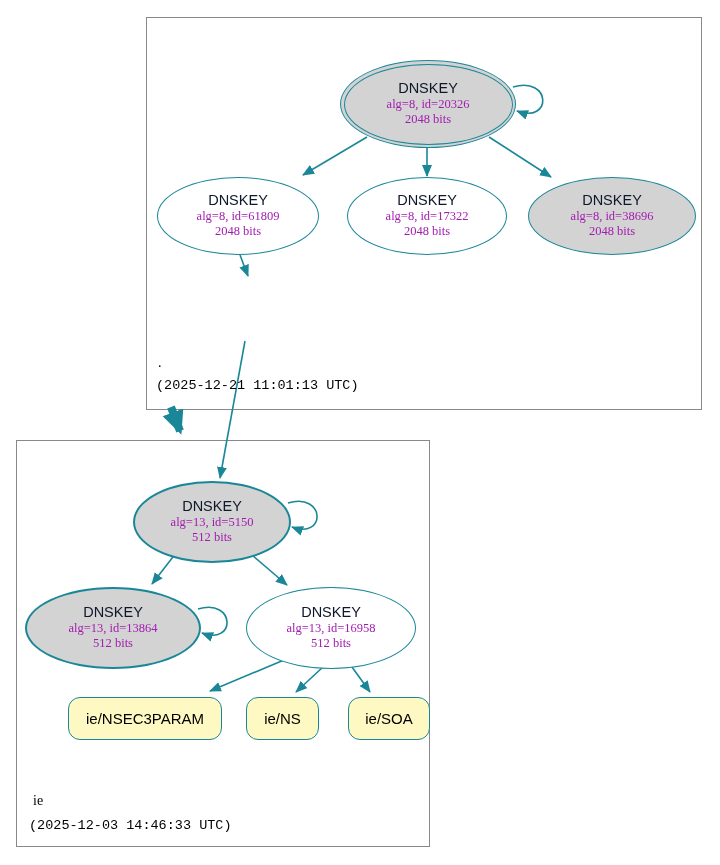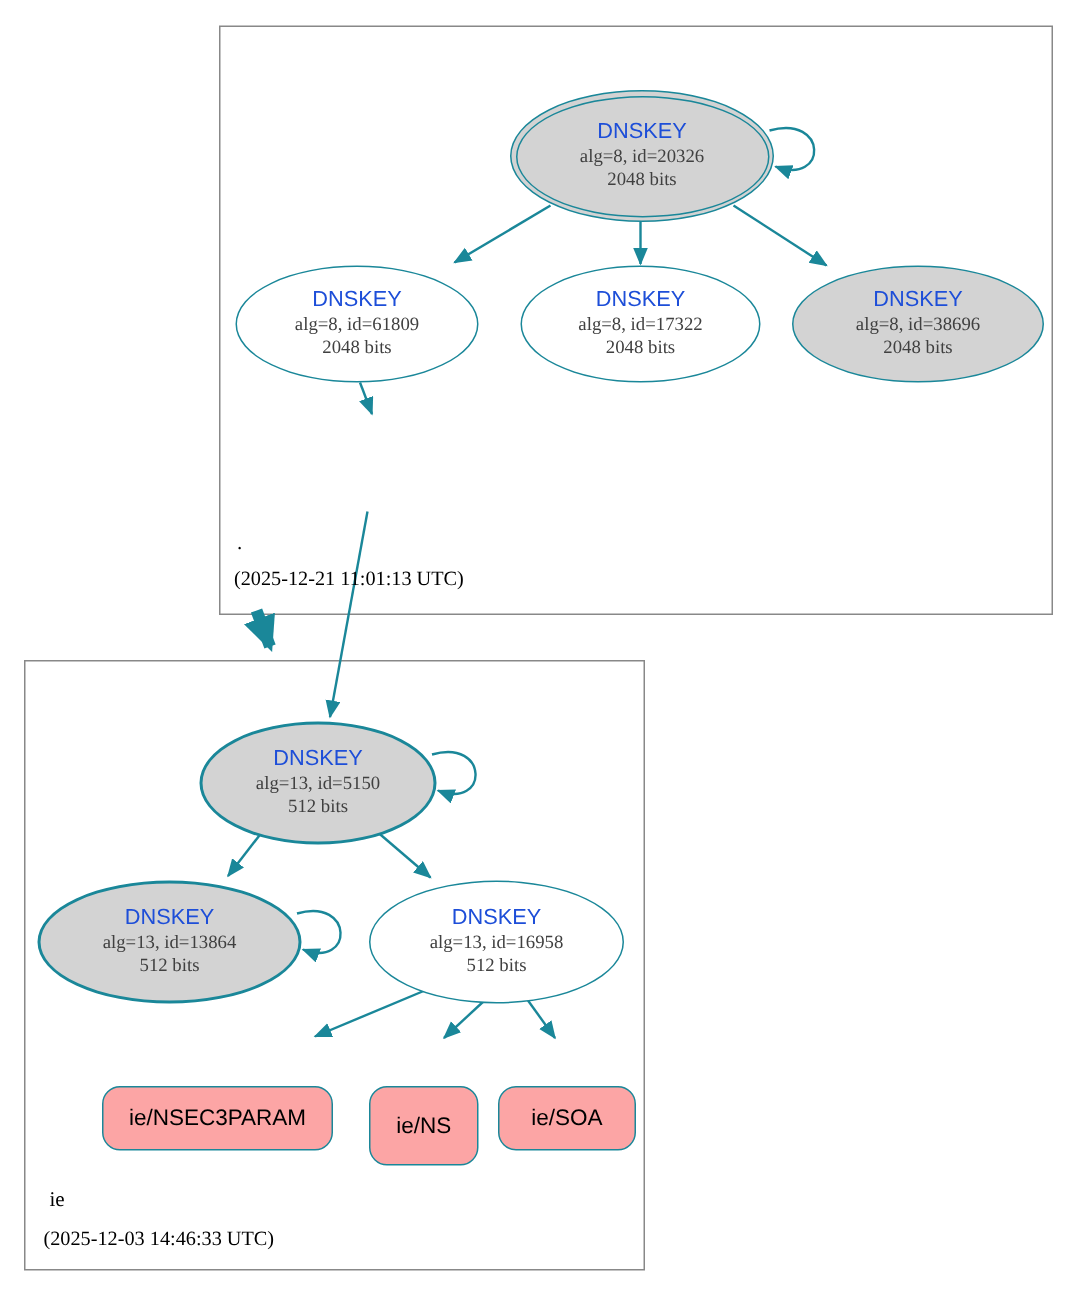--- a/index.html
+++ b/index.html
@@ -9,42 +9,42 @@
   }
   .zone-box{
     position:absolute;border:1px solid #888888;background:#ffffff;z-index:1;
   }
   .zone-label{
     position:absolute;z-index:4;color:#000;
     font-family:"Liberation Serif","DejaVu Serif",serif;font-size:14px;
   }
   .zone-ts{
     position:absolute;z-index:4;color:#000;
-    font-family:Liberation Serif, serif;font-size:13.5px;
+    font-family:Liberation Mono, monospace;font-size:13.5px;
   }
   #edges{position:absolute;left:0;top:0;z-index:2;}
   .node{
     position:absolute;z-index:3;display:flex;flex-direction:column;
     align-items:center;justify-content:center;text-align:center;
     border-radius:50%;box-sizing:border-box;
   }
-  .node .title{font-family:"Liberation Sans",sans-serif;font-size:14.5px;color:#1d4ed8;line-height:1.15;text-align:center;}
-  .node .detail{font-family:"Liberation Serif","DejaVu Serif",serif;font-size:12.5px;color:#404040;line-height:1.22;}
+  .node .title{font-family:"Liberation Sans",sans-serif;font-size:14.5px;color:#0f172a;line-height:1.15;text-align:center;}
+  .node .detail{font-family:"Liberation Serif","DejaVu Serif",serif;font-size:12.5px;color:#a21caf;line-height:1.22;}
   .ellipse{border:1.5px solid #1a8799;}
   .ellipse.thick{border-width:2.5px;}
   .fill-gray{background:#d3d3d3;}
   .fill-white{background:#ffffff;}
   .inner-ring{
     position:absolute;inset:2.5px;border:1.5px solid #1a8799;border-radius:50%;
     background:transparent;pointer-events:none;
   }
   .rrset{
     position:absolute;z-index:3;display:flex;align-items:center;justify-content:center;
-    border:1.5px solid #1a8799;border-radius:12px;background:#fca5a5;
-    font-family:"Liberation Sans",sans-serif;font-size:15px;color:#000;box-sizing:border-box;margin-top:27px;
+    border:1.5px solid #1a8799;border-radius:12px;background:#fef9c3;
+    font-family:"Liberation Sans",sans-serif;font-size:15px;color:#000;box-sizing:border-box;
   }
 </style>
 </head>
 <body>
 
 <div id="canvas">
 
   <div class="zone-box" style="left:146px;top:17px;width:554px;height:391px;"></div>
   <div class="zone-box" style="left:16px;top:440px;width:412px;height:405px;"></div>
 
@@ -122,16 +122,16 @@
     <div class="detail">512 bits</div>
   </div>
 
   <div class="node ellipse fill-white" style="left:246px;top:587px;width:170px;height:82px;">
     <div class="title">DNSKEY</div>
     <div class="detail">alg=13, id=16958</div>
     <div class="detail">512 bits</div>
   </div>
 
   <div class="rrset" style="left:68px;top:697px;width:154px;height:43px;">ie/NSEC3PARAM</div>
-  <div class="rrset" style="left:246px;top:697px;width:73px;height:53px;">ie/NS</div>
-  <div class="rrset" style="left:332px;top:697px;width:92px;height:43px;">ie/SOA</div>
+  <div class="rrset" style="left:246px;top:697px;width:73px;height:43px;">ie/NS</div>
+  <div class="rrset" style="left:348px;top:697px;width:82px;height:43px;">ie/SOA</div>
 
 </div>
 
 </body></html>

